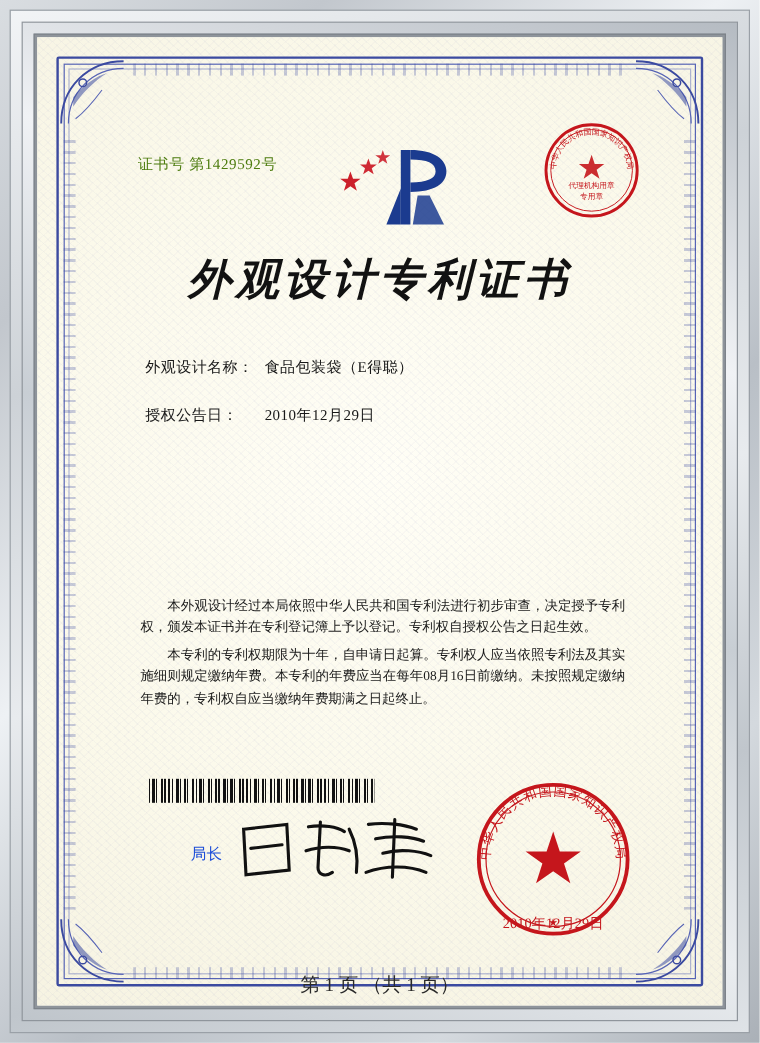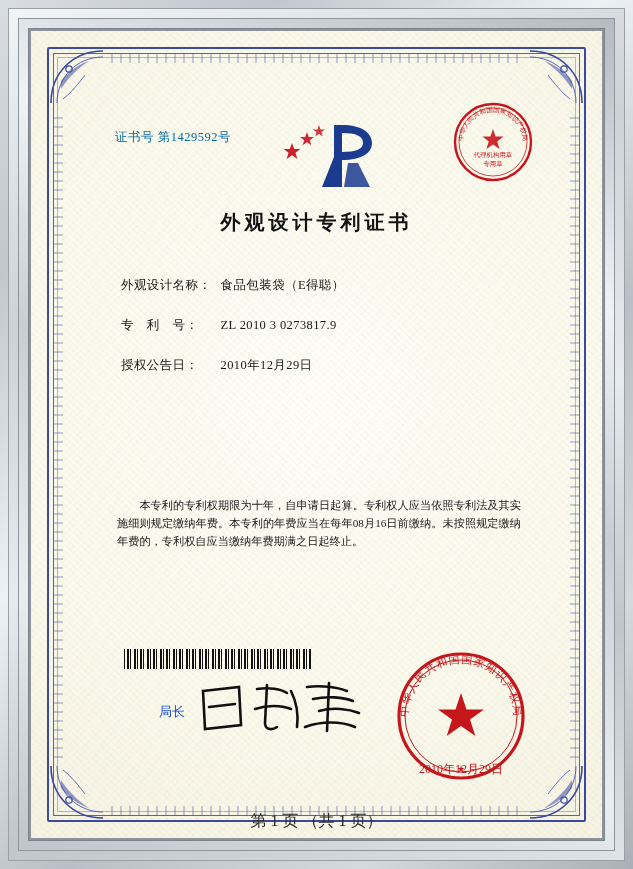--- a/index.html
+++ b/index.html
@@ -122,21 +122,21 @@
   .content {
     position: absolute;
     left: 46px; top: 48px;
     width: 479px; height: 712px;
   }
 
   .cert-number {
     position: absolute;
     left: 38px; top: 50px;
     font-size: 12.5px;
-    color: #0369a1;
+    color: #4d7c0f;
     letter-spacing: .5px;
     font-family: "Liberation Serif","DejaVu Serif",serif;
   }
 
   
   .logo {
     position: absolute;
     left: 205px; top: 42px;
     width: 92px; height: 70px;
   }
@@ -145,38 +145,40 @@
   .stamp-top {
     position: absolute;
     right: 22px; top: 22px;
     width: 82px; height: 82px;
   }
 
   .title {
     position: absolute;
     left: 0; right: 0; top: 130px;
     text-align: center;
-    font-size: 20px;
+    font-size: 36px;
     font-weight: bold;
     letter-spacing: 4px;
     color: #121212;
     font-family: "DejaVu Serif","Liberation Serif",serif;
+    font-style: italic;
   }
 
   .fields {
     position: absolute;
     left: 44px; top: 198px;
     width: 400px;
   }
   .field-row {
     font-size: 12.5px;
     color: #181818;
     margin-bottom: 23px;
     letter-spacing: .4px;
     white-space: nowrap;
+    margin-top: 21px;
   }
   .field-label {
     display: inline-block;
     min-width: 96px;
     color: #181818;
   }
   .field-value { color: #181818; }
 
   .paragraphs {
     position: absolute;
@@ -330,30 +332,27 @@
       </div>
 
       <div class="title">外观设计专利证书</div>
 
       <div class="fields">
         <div class="field-row">
           <span class="field-label">外观设计名称：</span>
           <span class="field-value">食品包装袋（E得聪）</span>
         </div>
         <div class="field-row">
-          <span class="field-label">专　利　号：</span>
-          <span class="field-value">ZL 2010 3 0273817.9</span>
-        </div>
-        <div class="field-row">
           <span class="field-label">授权公告日：</span>
           <span class="field-value">2010年12月29日</span>
         </div>
       </div>
 
       <div class="paragraphs">
+        <p>本外观设计经过本局依照中华人民共和国专利法进行初步审查，决定授予专利权，颁发本证书并在专利登记簿上予以登记。专利权自授权公告之日起生效。</p>
         <p>本专利的专利权期限为十年，自申请日起算。专利权人应当依照专利法及其实施细则规定缴纳年费。本专利的年费应当在每年08月16日前缴纳。未按照规定缴纳年费的，专利权自应当缴纳年费期满之日起终止。</p>
       </div>
 
       <div class="barcode"></div>
 
       <div class="sig-label">局长</div>
 
       <div class="signature">
         <svg width="180" height="66" viewBox="0 0 180 66">
           <g fill="none" stroke="#111" stroke-width="2.6" stroke-linecap="round">

